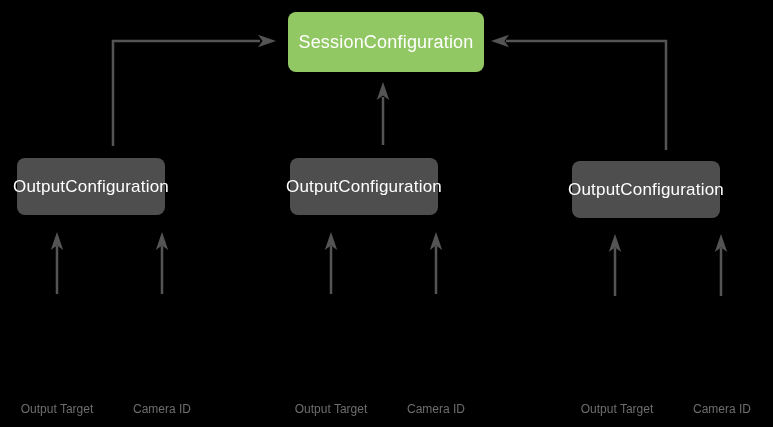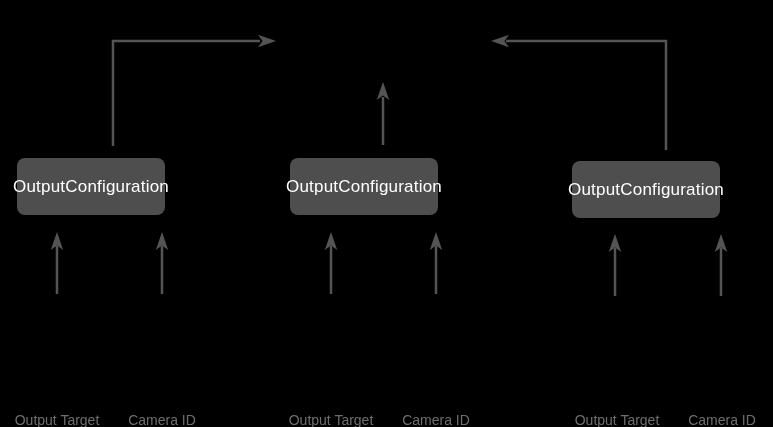--- a/index.html
+++ b/index.html
@@ -45,23 +45,23 @@
     width: 148px;
     height: 57px;
     background: #4e4e4e;
     font-size: 17px;
   }
   .node-output-1 { left: 17px;  top: 158px; }
   .node-output-2 { left: 290px; top: 158px; }
   .node-output-3 { left: 572px; top: 161px; }
   .input-label {
     position: absolute;
-    top: 412px;
+    top: 402px;
     transform: translateX(-50%);
-    font-size: 14px;
+    font-size: 12px;
     color: #6e6e6e;
     white-space: nowrap;
   }
   .input-label-1a { left: 57px;  }
   .input-label-1b { left: 162px; }
   .input-label-2a { left: 331px; }
   .input-label-2b { left: 436px; }
   .input-label-3a { left: 617px; }
   .input-label-3b { left: 722px; }
 </style>
@@ -93,20 +93,23 @@
       <path d="M383,82 L376.8,100 L383,95.5 L389.2,100 Z"></path>
       <path d="M57,232 L50.8,250 L57,245.5 L63.2,250 Z"></path>
       <path d="M162,232 L155.8,250 L162,245.5 L168.2,250 Z"></path>
       <path d="M331,232 L324.8,250 L331,245.5 L337.2,250 Z"></path>
       <path d="M436,232 L429.8,250 L436,245.5 L442.2,250 Z"></path>
       <path d="M615,234 L608.8,252 L615,247.5 L621.2,252 Z"></path>
       <path d="M721,234 L714.8,252 L721,247.5 L727.2,252 Z"></path>
     </g>
   </svg>
 
+  <div class="node node-session">
+    <span>SessionConfiguration</span>
+  </div>
 
   <div class="node node-output node-output-1">
     <span>OutputConfiguration</span>
   </div>
 
   <div class="node node-output node-output-2">
     <span>OutputConfiguration</span>
   </div>
 
   <div class="node node-output node-output-3">

